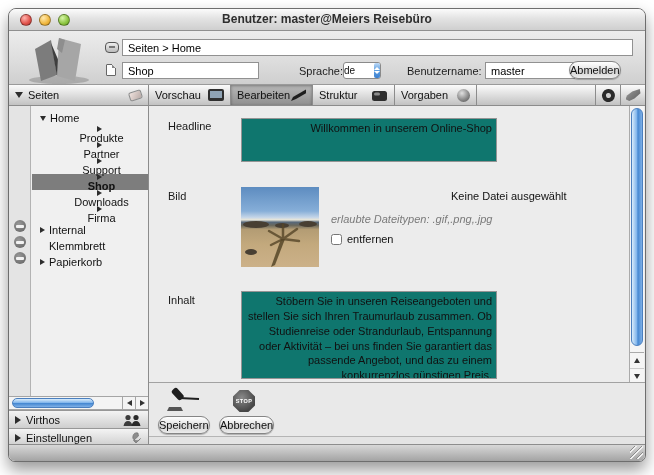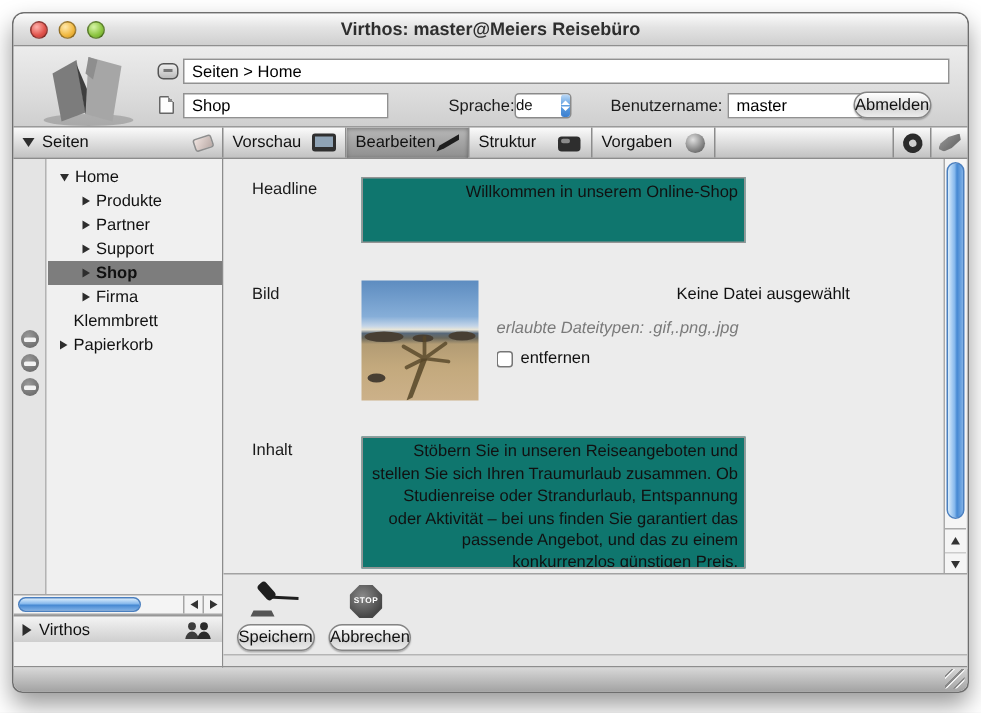--- a/index.html
+++ b/index.html
@@ -86,21 +86,21 @@
   .sidebar { position:relative; width:140px; border-right:1px solid #8c8c8c; background:#f0f0f0; }
   .gutter { position:absolute; left:0; top:0; width:22px; height:290px; background:#e4e4e4; border-right:1px solid #b3b3b3; }
   .noicon { position:absolute; left:5px; width:12px; height:12px; border-radius:50%;
             background:radial-gradient(circle at 40% 35%, #9a9a9a, #5e5e5e); }
   .noicon::after { content:""; position:absolute; left:2px; top:5px; width:8px; height:2.5px; background:#f2f2f2; border-radius:1px; }
   .tree { position:absolute; left:23px; top:4px; right:0; }
   .trow { height:16px; display:flex; align-items:center; font-size:11px; color:#111; }
   .trow .tri { margin-right:4px; }
   .trow .tri.right { border-top-width:3.5px; border-bottom-width:3.5px; border-left-width:5px; }
   .trow .tri.down  { border-left-width:3.5px; border-right-width:3.5px; border-top-width:5px; }
-  .trow.l1 { padding-left:8px; } .trow.l2 { padding-left:23px; }
+  .trow.l1 { padding-left:8px; } .trow.l2 { padding-left:23px;flex-direction:column; }
   .trow.sel { background:#7d7d7d; }
   .tspace { width:9px; }
 
   .hscroll { position:absolute; left:0; right:0; top:290px; height:14px; background:#f4f4f4;
              border-top:1px solid #a5a5a5; border-bottom:1px solid #a5a5a5; display:flex; }
   .htrack { flex:1; position:relative; }
   .hthumb { position:absolute; left:3px; top:1px; width:82px; height:10px; border-radius:6px; border:1px solid #4a7fbf;
             background:linear-gradient(180deg,#d9ecfb,#84b7ec 45%,#4588d2 55%,#7fb0e6); }
   .harrow { width:13px; border-left:1px solid #a5a5a5; display:flex; align-items:center; justify-content:center; }
   .harrow i { width:0; height:0; border-top:3.5px solid transparent; border-bottom:3.5px solid transparent; }
@@ -162,21 +162,21 @@
 <body>
 
 <div class="window">
 
   <div class="titlebar">
     <div class="lights">
       <span class="light red"></span>
       <span class="light yellow"></span>
       <span class="light green"></span>
     </div>
-    <div class="wtitle">Virthos: master@Meiers Reisebüro</div>
+    <div class="wtitle">Benutzer: master@Meiers Reisebüro</div>
   </div>
 
   <div class="mheader">
     <svg class="logo" width="82" height="52" viewBox="0 0 82 52">
       <ellipse cx="38" cy="47" rx="30" ry="4" fill="rgba(0,0,0,.18)"></ellipse>
       <polygon points="14,16 30,7 36,42 20,48" fill="#7c7c7c"></polygon>
       <polygon points="30,10 42,38 36,43" fill="#3e3e3e"></polygon>
       <polygon points="38,5 60,11 54,48 36,43" fill="#a6a6a6"></polygon>
       <polygon points="38,5 44,7 41,20 36,16" fill="#8e8e8e"></polygon>
     </svg>
@@ -257,21 +257,29 @@
         <div class="trow l2">
           <span class="tri right"></span>
           <span>Support</span>
         </div>
         <div class="trow l2 sel">
           <span class="tri right"></span>
           <span style="font-weight:bold">Shop</span>
         </div>
         <div class="trow l2">
           <span class="tri right"></span>
+          <span>Downloads</span>
+        </div>
+        <div class="trow l2">
+          <span class="tri right"></span>
           <span>Firma</span>
+        </div>
+        <div class="trow l1">
+          <span class="tri right"></span>
+          <span>Internal</span>
         </div>
         <div class="trow l1">
           <span class="tspace"></span>
           <span>Klemmbrett</span>
         </div>
         <div class="trow l1">
           <span class="tri right"></span>
           <span>Papierkorb</span>
         </div>
       </div>
@@ -289,20 +297,27 @@
       </div>
 
       <div class="panelbar pb-benutzer">
         <span class="tri right"></span>
         <span class="lbl">Virthos</span>
         <svg width="20" height="12">
           <circle cx="6" cy="3.5" r="2.6" fill="#3c3c3c"></circle>
           <path d="M1.5 12 q1-5 4.5-5 q3.5 0 4.5 5 Z" fill="#3c3c3c"></path>
           <circle cx="14" cy="3.5" r="2.6" fill="#2a2a2a"></circle>
           <path d="M9.5 12 q1-5 4.5-5 q3.5 0 4.5 5 Z" fill="#2a2a2a"></path>
+        </svg>
+      </div>
+      <div class="panelbar pb-einstellungen">
+        <span class="tri right"></span>
+        <span class="lbl">Einstellungen</span>
+        <svg width="16" height="14">
+          <path d="M12 2 a4 4 0 1 0 2.5 5.5 L10 12 L7.5 9.5 L12.5 5 Z" fill="#8d8d8d" stroke="#6a6a6a" stroke-width=".6"></path>
         </svg>
       </div>
     </div>
 
     <div class="content">
       <div class="formarea">
         <span class="flabel" style="top:14px">Headline</span>
         <textarea class="box headline-box" style="">Willkommen in unserem Online-Shop</textarea>
 
         <span class="flabel" style="top:84px">Bild</span>

